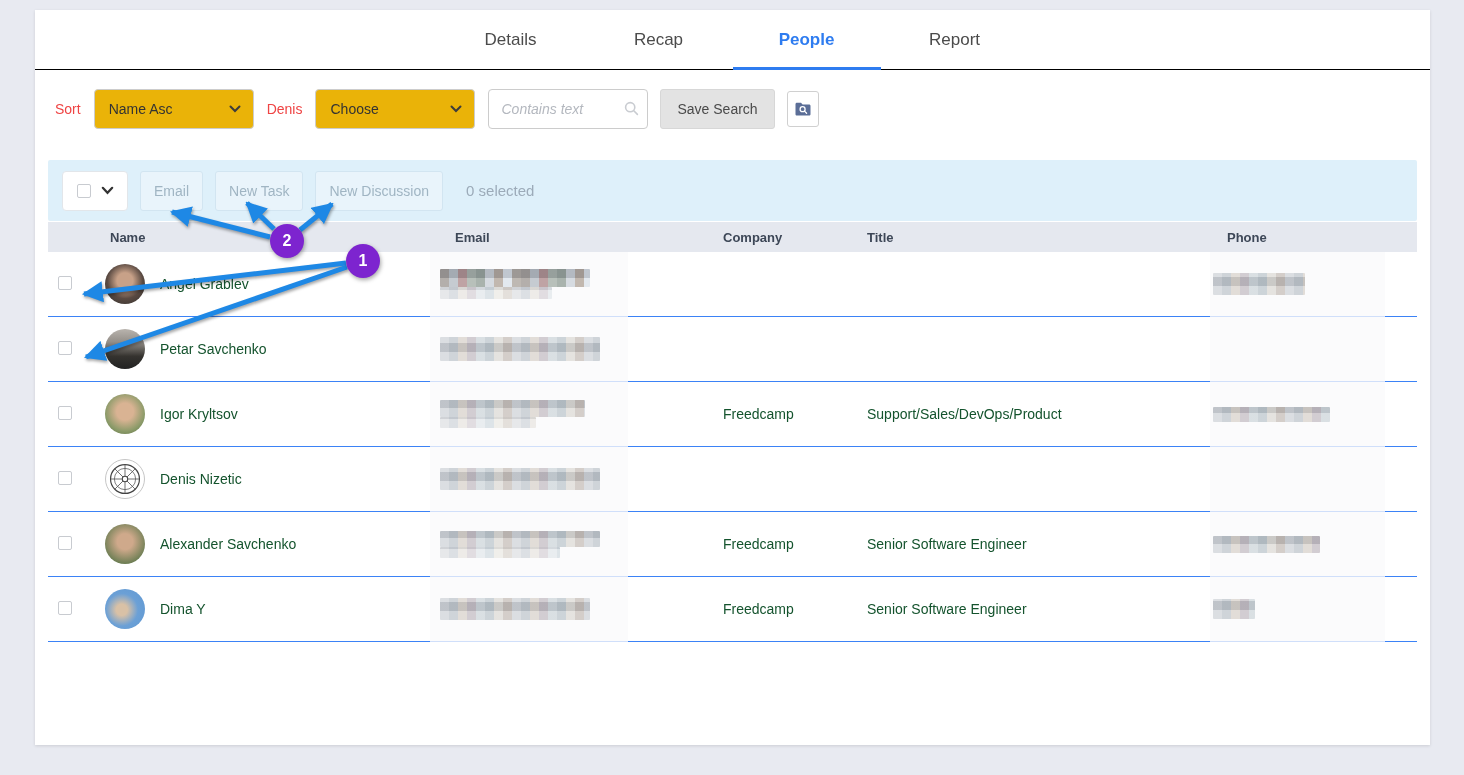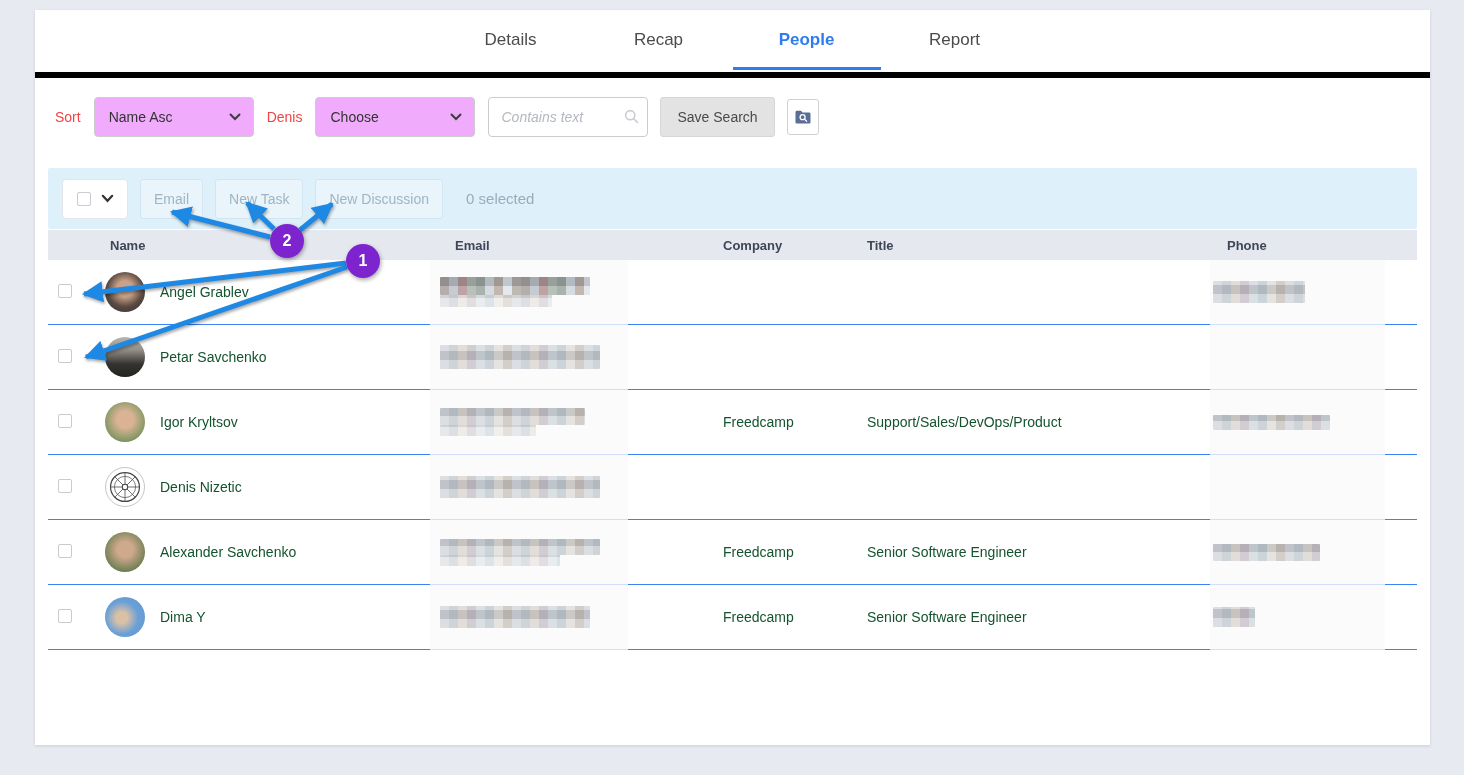--- a/index.html
+++ b/index.html
@@ -3,30 +3,30 @@
 <meta charset="utf-8">
 <style>
   * { margin:0; padding:0; box-sizing:border-box; }
   html,body { width:1464px; height:775px; overflow:hidden; }
   body { background:#e8eaf1; font-family:"Liberation Sans", sans-serif; color:#383838; position:relative; }
 
   .card { position:absolute; left:35px; top:10px; width:1395px; height:735px; background:#fff;
           box-shadow:0 1px 3px rgba(0,0,0,.12); }
 
   
-  .tabs { height:68px; border-bottom:6px solid #000000; display:flex; justify-content:center; }
+  .tabs { height:60px; border-bottom:1px solid #000000; display:flex; justify-content:center; }
   .tab { width:148px; height:60px; display:flex; align-items:center; justify-content:center;
          font-size:17px; color:#4b4b4b; cursor:pointer; position:relative; }
   .tab.active { color:#2e7cf0; font-weight:bold; }
   .tab.active::after { content:""; position:absolute; left:0; right:0; bottom:0; height:3px; background:#2e7cf0; }
 
   
   .toolbar { display:flex; align-items:center; margin:19px 0 0 20px; height:40px; }
   .tb-label { font-size:14px; color:#ef4444; margin-right:13px; }
-  .select { width:160px; height:40px; border:1px solid #ccc; border-radius:4px; background:#f0abfc;
+  .select { width:160px; height:40px; border:1px solid #ccc; border-radius:4px; background:#eab308;
             display:flex; align-items:center; justify-content:space-between; padding:0 12px 0 14px;
             font-size:14px; color:#333; cursor:pointer; margin-right:13px; }
   .search-box { position:relative; margin-right:12px; }
   .search-box input { width:160px; height:40px; border:1px solid #ccc; border-radius:4px;
             padding:0 40px 0 12px; font-size:14px; font-family:"Liberation Sans",sans-serif; color:#333; outline:none; }
   .search-box input::placeholder { font-style:italic; color:#b4b8bf; }
   .search-box .mag { position:absolute; right:9px; top:12px; }
   .btn-save { height:40px; padding:0 16px; background:#e3e3e3; border:1px solid #d7d7d7; border-radius:3px;
               font-size:14px; color:#4a4a4a; cursor:pointer; margin-right:12px; font-family:"Liberation Sans",sans-serif;}
   .btn-savedsearch { width:32px; height:36px; background:#fff; border:1px solid #d0d0d0; border-radius:3px;

